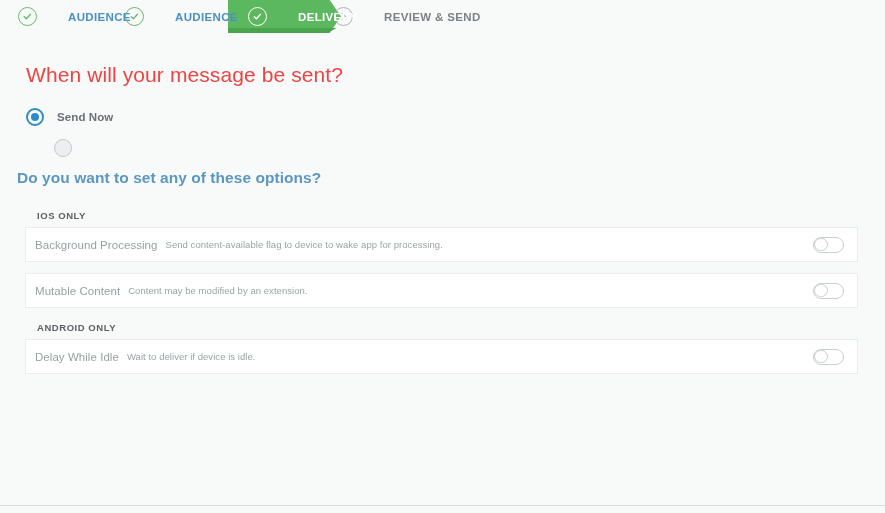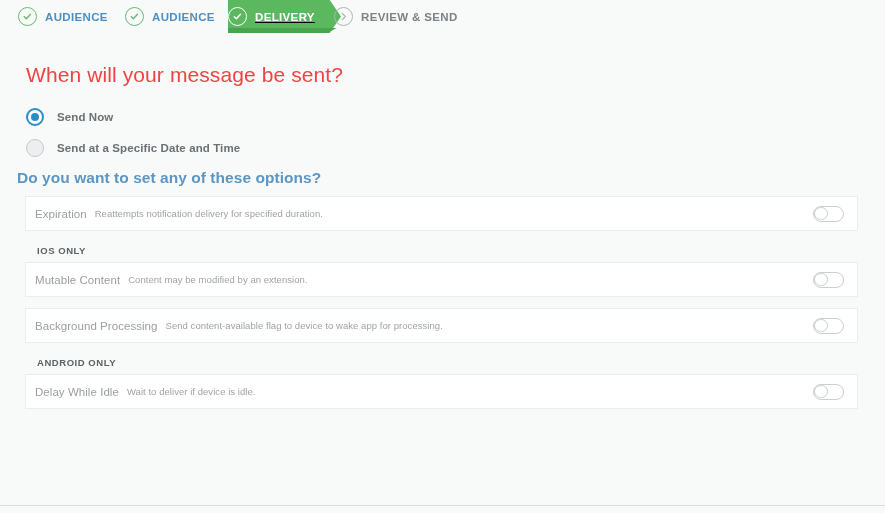--- a/index.html
+++ b/index.html
@@ -23,20 +23,21 @@
     height: 33px;
     background: #f8f9f9;
   }
   .step {
     position: absolute;
     top: 0;
     height: 33px;
     display: flex;
     align-items: center;
     box-sizing: border-box;
+    gap: 23px;
   }
   .step-audience { left: 18px; }
   .step-content  { left: 125px; }
   .step-delivery { left: 228px; }
   .step-review   { left: 334px; }
 
   .step-icon {
     width: 19px;
     height: 19px;
     border-radius: 50%;
@@ -76,21 +77,21 @@
   .step-active-underline {
     position: absolute;
     left: 228px;
     top: 28px;
     width: 113px;
     height: 5px;
     background: #4aa44d;
     -webkit-clip-path: polygon(0 0, 96% 0, 88% 100%, 0 100%);
     clip-path: polygon(0 0, 96% 0, 88% 100%, 0 100%);
   }
-  .step-delivery { z-index: 3; padding-left: 0; text-decoration: underline; }
+  .step-delivery { z-index: 3; padding-left: 20px; }
 
   
   .content {
     position: absolute;
     left: 0;
     top: 33px;
     width: 885px;
   }
 
   .page-title {
@@ -107,20 +108,21 @@
   
   .radio-group {
     position: absolute;
     left: 26px;
     top: 68px;
   }
   .radio-row {
     display: flex;
     align-items: center;
     height: 31px;
+    justify-content: center;
   }
   .radio-dot {
     width: 18px;
     height: 18px;
     border-radius: 50%;
     box-sizing: border-box;
     flex: none;
     margin-right: 13px;
     position: relative;
   }
@@ -285,48 +287,42 @@
 
   <div class="page-title">When will your message be sent?</div>
 
   <div class="radio-group">
     <div class="radio-row">
       <span class="radio-dot on"></span>
       <span class="radio-label">Send Now</span>
     </div>
     <div class="radio-row">
       <span class="radio-dot off"></span>
-      <span class="radio-label">Send at a Specific Date and Time</span>
     </div>
   </div>
 
   <div class="section-title">Do you want to set any of these options?</div>
 
   <div class="options">
 
+
+    <div class="group-label">IOS ONLY</div>
+
     <div class="opt-row">
-      <span class="opt-name">Expiration</span>
-      <span class="opt-desc">Reattempts notification delivery for specified duration.</span>
+      <span class="opt-name">Background Processing</span>
+      <span class="opt-desc">Send content-available flag to device to wake app for processing.</span>
       <span class="toggle"></span>
     </div>
-
-    <div class="group-label">IOS ONLY</div>
 
     <div class="opt-row">
       <span class="opt-name">Mutable Content</span>
       <span class="opt-desc">Content may be modified by an extension.</span>
       <span class="toggle"></span>
     </div>
 
-    <div class="opt-row">
-      <span class="opt-name">Background Processing</span>
-      <span class="opt-desc">Send content-available flag to device to wake app for processing.</span>
-      <span class="toggle"></span>
-    </div>
-
     <div class="group-label">ANDROID ONLY</div>
 
 
     <div class="opt-row">
       <span class="opt-name">Delay While Idle</span>
       <span class="opt-desc">Wait to deliver if device is idle.</span>
       <span class="toggle"></span>
     </div>
 
   </div>

